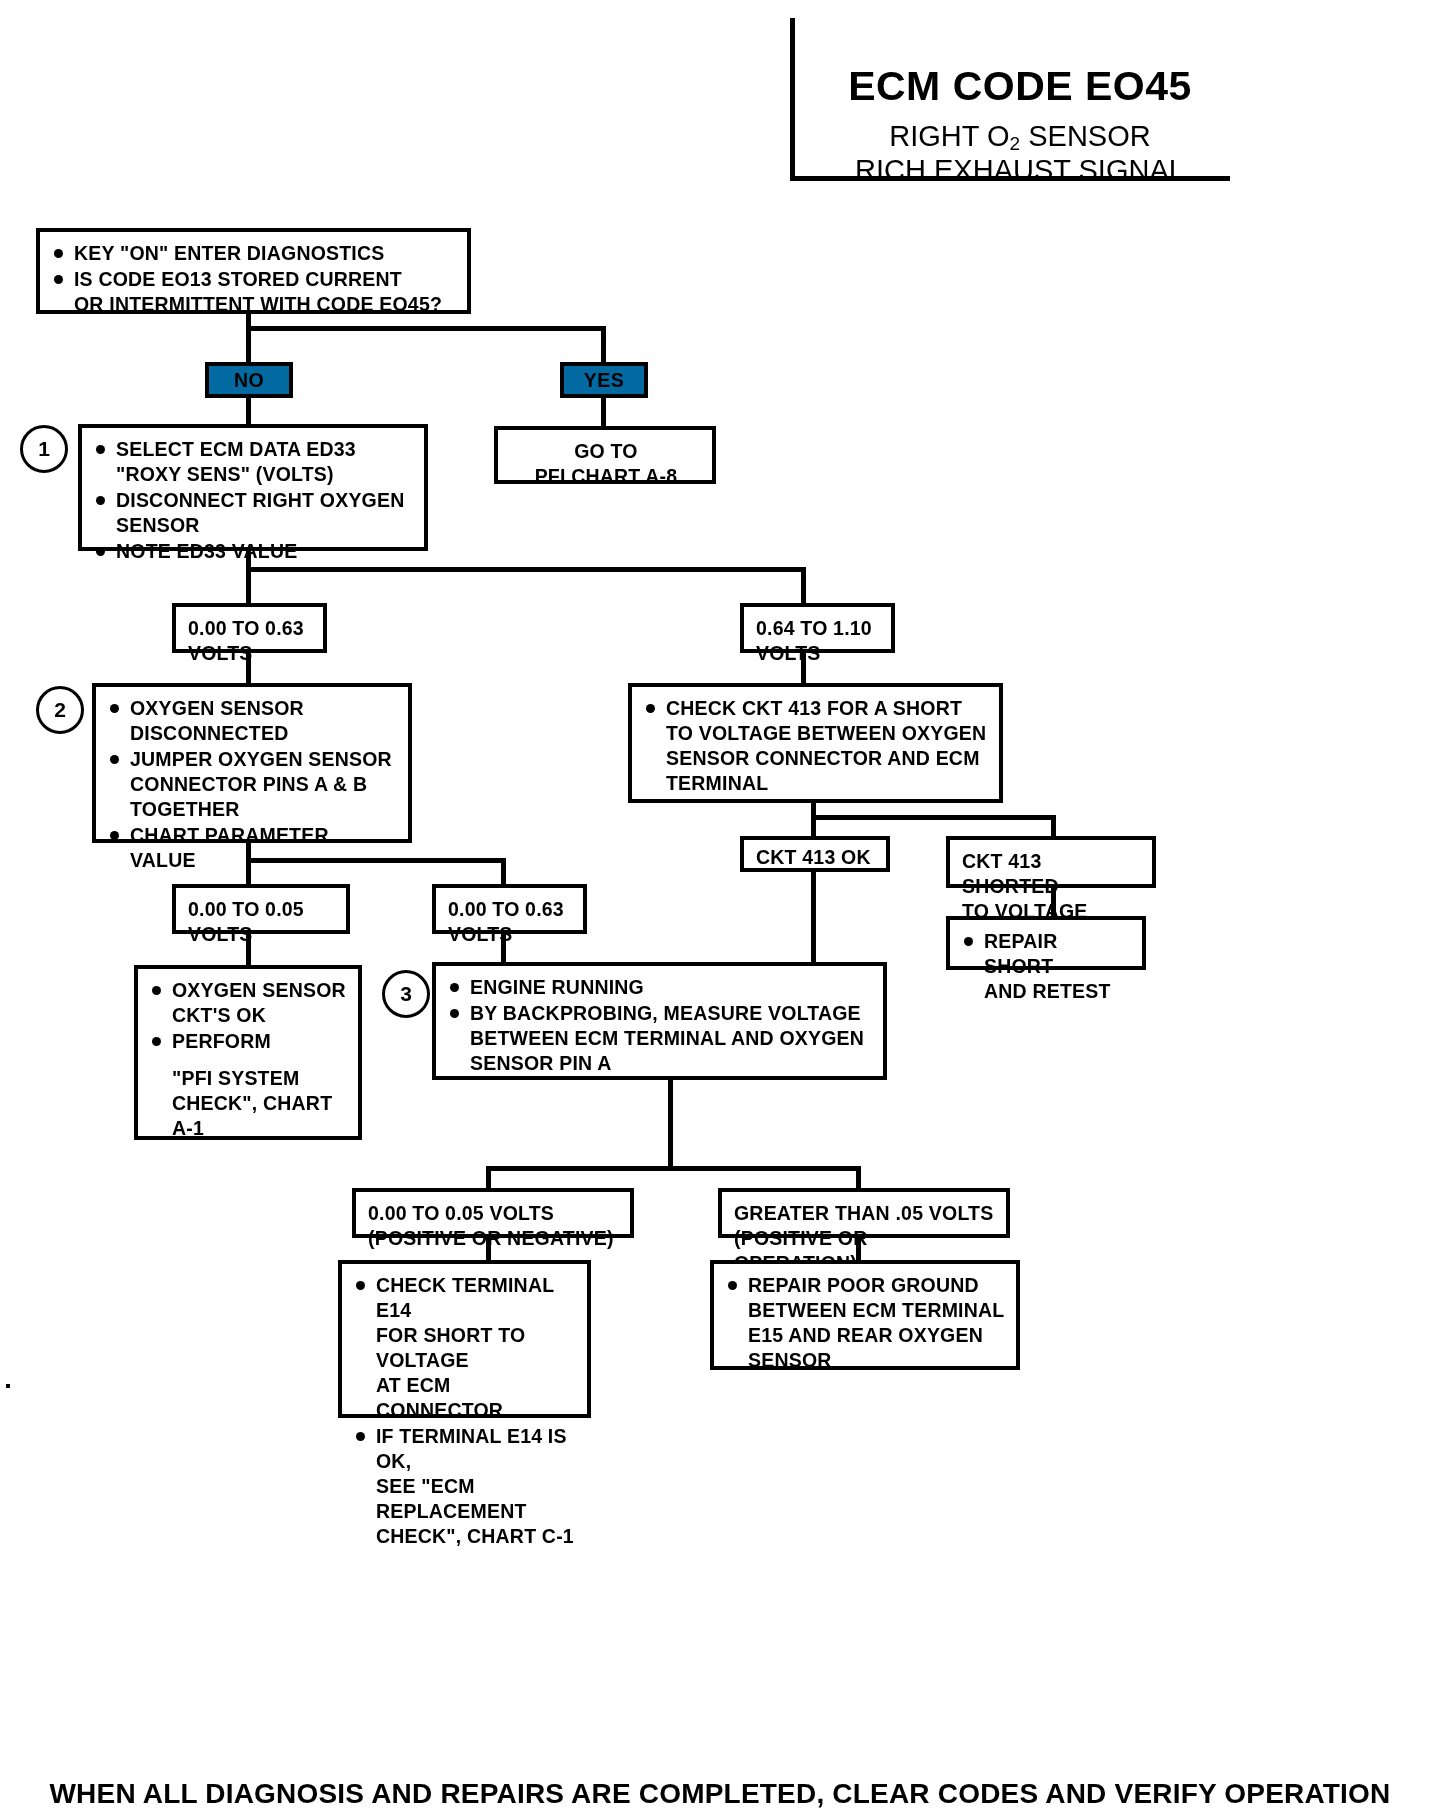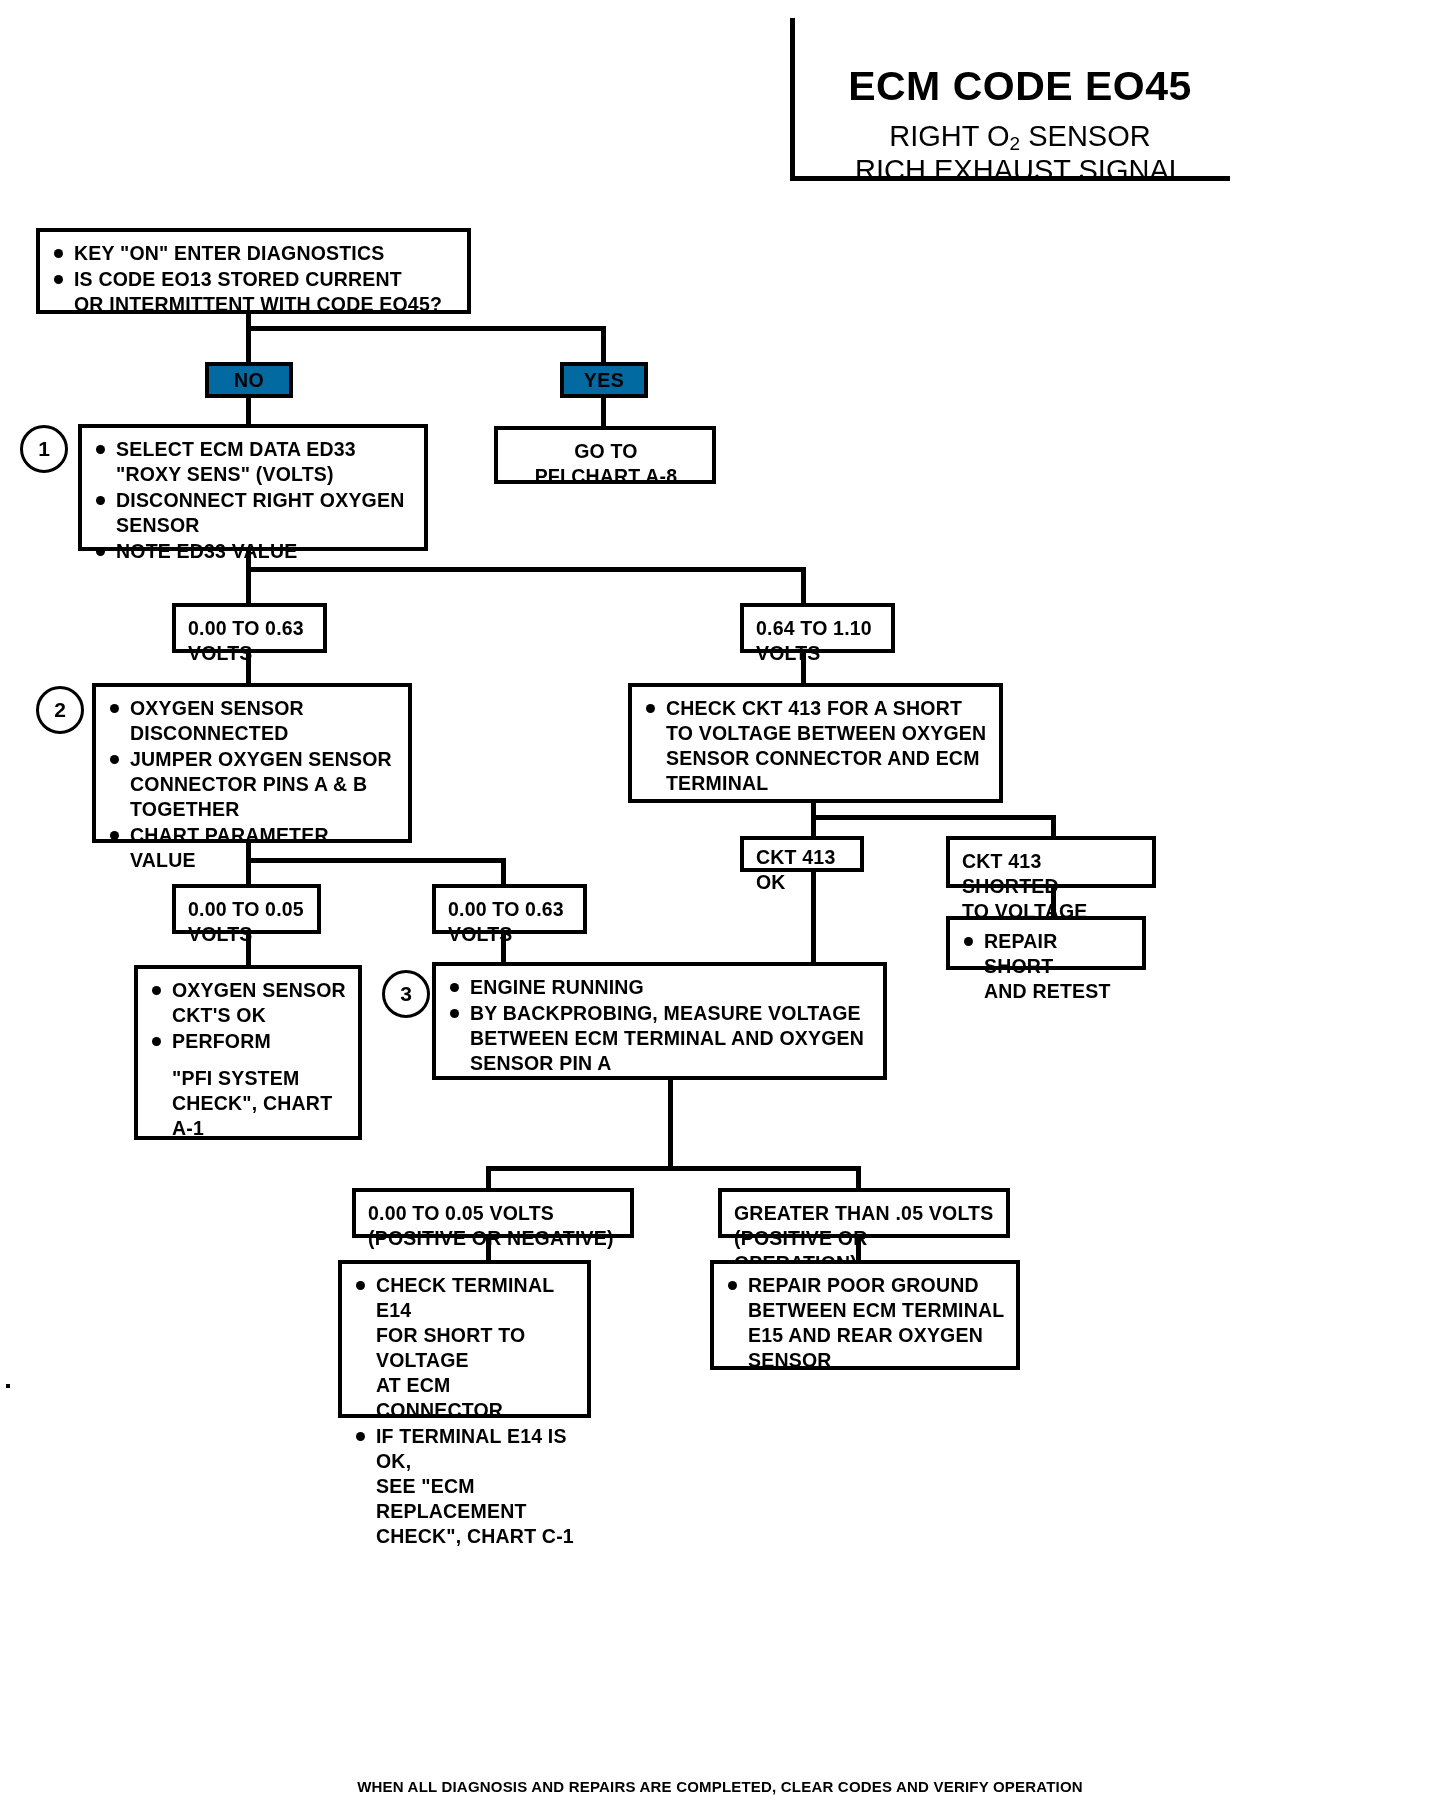--- a/index.html
+++ b/index.html
@@ -159,21 +159,21 @@
     background: #000;
   }
 
   
   #footer-note {
     position: absolute;
     left: 0;
     top: 1778px;
     width: 1440px;
     text-align: center;
-    font-size: 15px;
+    font-size: 28px;
     font-weight: bold;
     letter-spacing: 0.2px;
     white-space: nowrap;
   }
   .corner-dot {
     position: absolute;
     width: 4px;
     height: 4px;
     background: #000;
   }
@@ -287,37 +287,37 @@
 
   <div class="box" style="left:628px; top:683px; width:375px; height:120px;">
     <ul class="bl">
       <li>CHECK CKT 413 FOR A SHORT
 TO VOLTAGE BETWEEN OXYGEN
 SENSOR CONNECTOR AND ECM
 TERMINAL</li>
     </ul>
   </div>
 
-  <div class="box" style="left:740px; top:836px; width:124px; height:36px; padding-top:5px;">
+  <div class="box" style="left:740px; top:836px; width:150px; height:36px; padding-top:5px;">
     <div class="plain-text">CKT 413 OK</div>
   </div>
 
   <div class="box" style="left:946px; top:836px; width:210px; height:52px;">
     <div class="plain-text">CKT 413 SHORTED
 TO VOLTAGE</div>
   </div>
 
   <div class="box" style="left:946px; top:916px; width:200px; height:54px;">
     <ul class="bl">
       <li>REPAIR SHORT
 AND RETEST</li>
     </ul>
   </div>
 
-  <div class="box" style="left:172px; top:884px; width:149px; height:50px;">
+  <div class="box" style="left:172px; top:884px; width:178px; height:50px;">
     <div class="plain-text">0.00 TO 0.05
 VOLTS</div>
   </div>
 
   <div class="box" style="left:432px; top:884px; width:155px; height:50px;">
     <div class="plain-text">0.00 TO 0.63
 VOLTS</div>
   </div>
 
   <div class="box" style="left:134px; top:965px; width:228px; height:175px;">

